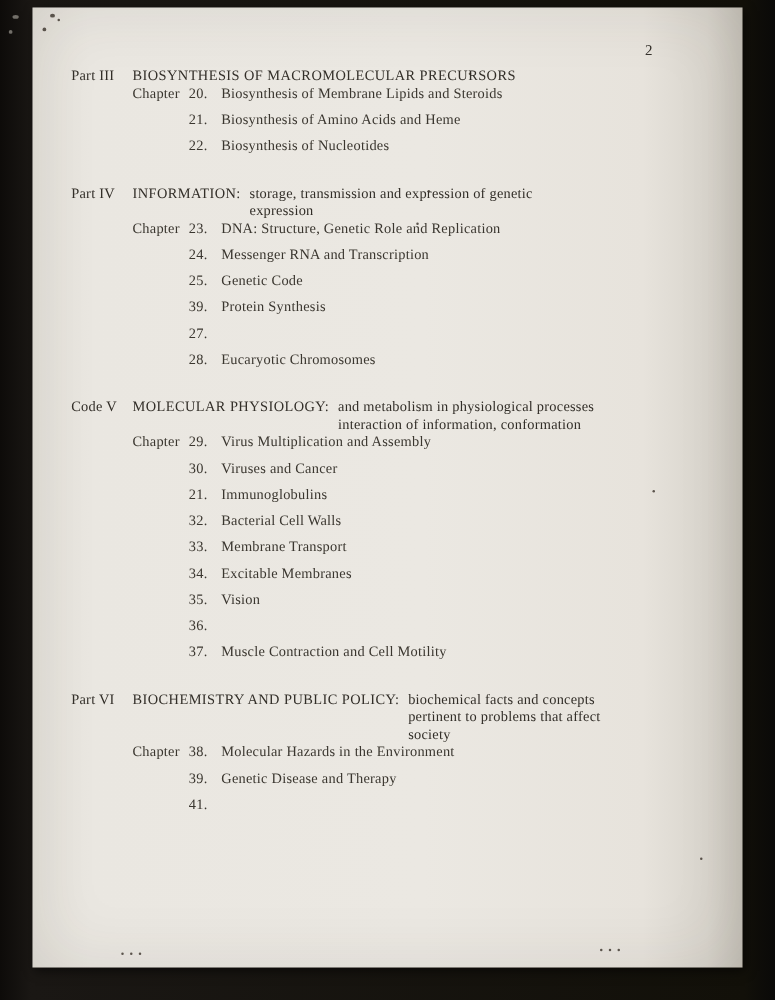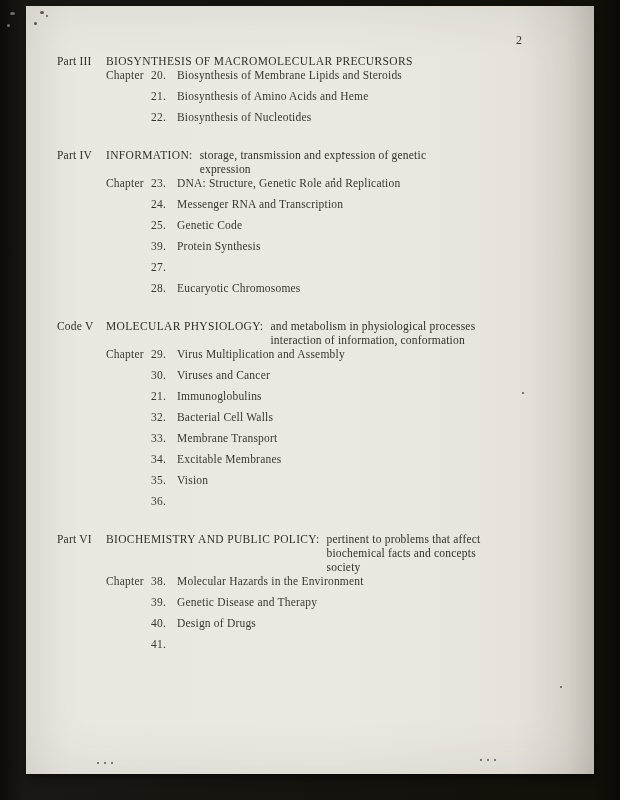--- a/index.html
+++ b/index.html
@@ -203,49 +203,49 @@
           </div>
           <div class="chapter-row">
             <span class="chapter-word"></span>
             <span class="chapter-number">35.</span>
             <span class="chapter-title">Vision</span>
           </div>
           <div class="chapter-row">
             <span class="chapter-word"></span>
             <span class="chapter-number">36.</span>
           </div>
+          <div class="chapter-row">
+            <span class="chapter-word"></span>
+            <span class="chapter-number">37.</span>
+            <span class="chapter-title">Muscle Contraction and Cell Motility</span>
+          </div>
         </div>
       </div>
       <div class="part">
         <div class="part-heading">
           <span class="part-label">Part VI</span>
           <div class="part-title">
             <span class="part-head">BIOCHEMISTRY AND PUBLIC POLICY:</span>
             <div class="part-desc">
+              <div>biochemical facts and concepts</div>
               <div>pertinent to problems that affect</div>
-              <div>biochemical facts and concepts</div>
               <div>society</div>
             </div>
           </div>
         </div>
         <div class="chapters">
           <div class="chapter-row">
             <span class="chapter-word">Chapter</span>
             <span class="chapter-number">38.</span>
             <span class="chapter-title">Molecular Hazards in the Environment</span>
           </div>
           <div class="chapter-row">
             <span class="chapter-word"></span>
             <span class="chapter-number">39.</span>
             <span class="chapter-title">Genetic Disease and Therapy</span>
-          </div>
-          <div class="chapter-row">
-            <span class="chapter-word"></span>
-            <span class="chapter-number">40.</span>
-            <span class="chapter-title">Design of Drugs</span>
           </div>
           <div class="chapter-row">
             <span class="chapter-word"></span>
             <span class="chapter-number">41.</span>
           </div>
         </div>
       </div>
     </div>
 
   <div class="speck" style="left:14px; top:5px; width:4px; height:3px;"></div>

